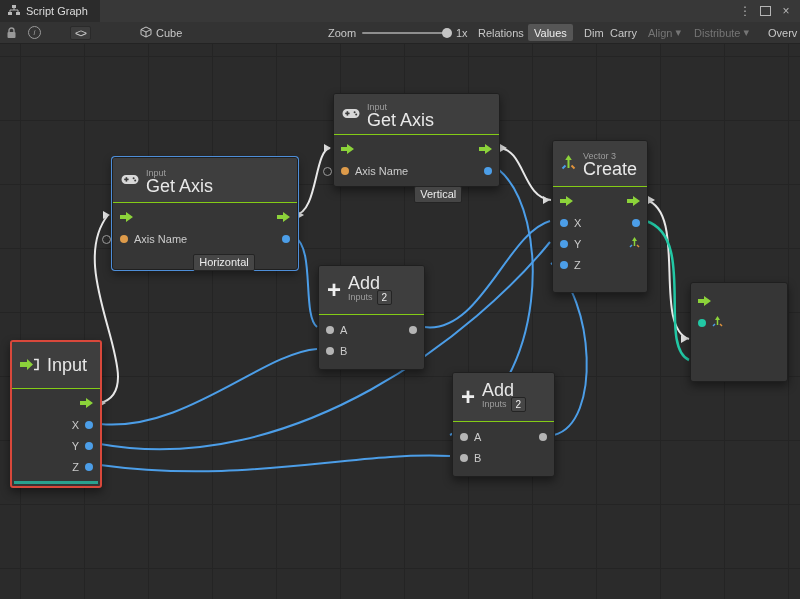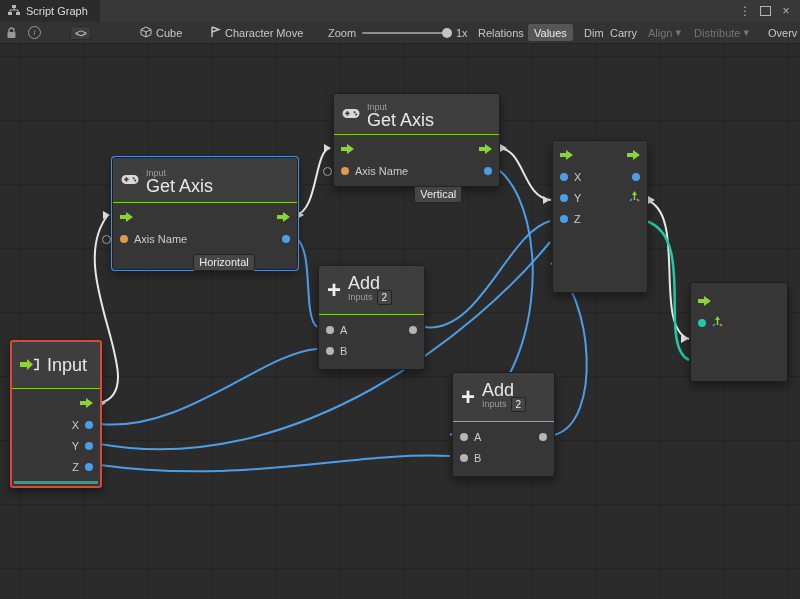--- a/index.html
+++ b/index.html
@@ -89,28 +89,20 @@
     <span class="code-glyph">&lt;&gt;</span>
   </div>
   <div class="titem" style="left:140px">
     <span>
       <svg width="12" height="12" viewBox="0 0 12 12">
           <path d="M6,1 L11,3.5 L11,8.5 L6,11 L1,8.5 L1,3.5 Z M1,3.5 L6,6 L11,3.5 M6,6 V11" stroke="#c8c8c8" fill="none"></path>
         </svg>
     </span>
     <span>Cube</span>
   </div>
-  <div class="titem" style="left:210px">
-    <span>
-      <svg width="11" height="12" viewBox="0 0 11 12">
-          <path d="M2,1 L2,11 M2,1 L9,3.5 L2,6" stroke="#c8c8c8" stroke-width="1.4" fill="none"></path>
-        </svg>
-    </span>
-    <span>Character Move</span>
-  </div>
   <div class="titem" style="left:328px">
     <span>Zoom</span>
   </div>
   <div class="titem" style="left:362px">
     <div class="slider-track">
       <div class="slider-knob"></div>
     </div>
   </div>
   <div class="titem" style="left:456px">
     <span>1x</span>
@@ -285,20 +277,34 @@
         <span class="dot gray"></span>
       </div>
       <div class="prow">
         <span class="dot gray"></span>
         <span class="plabel">B</span>
       </div>
     </div>
   </div>
 
   <div class="node" style="left:552px;top:97px;width:96px;height:153px">
+    <div class="nhead" style="height:45px">
+      <span>
+        <svg width="15" height="15" viewBox="0 0 15 15">
+            <line x1="7.5" y1="13" x2="7.5" y2="4" stroke="#8cd33a" stroke-width="2"></line>
+            <polygon points="7.5,0 4.2,5 10.8,5" fill="#8cd33a"></polygon>
+            <line x1="4.5" y1="10.5" x2="1.5" y2="13.5" stroke="#4c9ee8" stroke-width="2"></line>
+            <line x1="10.5" y1="10.5" x2="13.5" y2="13.5" stroke="#e0923c" stroke-width="2"></line>
+          </svg>
+      </span>
+      <div>
+        <div class="ncat">Vector 3</div>
+        <div class="ntitle">Create</div>
+      </div>
+    </div>
     <div class="nbody">
       <div class="prow">
         <span><svg width="13" height="10" viewBox="0 0 13 10">
               <polygon points="0,3 6,3 6,0 13,5 6,10 6,7 0,7" fill="#8cd33a"></polygon>
             </svg></span>
         <span class="spacer"></span>
         <span><svg width="13" height="10" viewBox="0 0 13 10">
               <polygon points="0,3 6,3 6,0 13,5 6,10 6,7 0,7" fill="#8cd33a"></polygon>
             </svg></span>
       </div>

